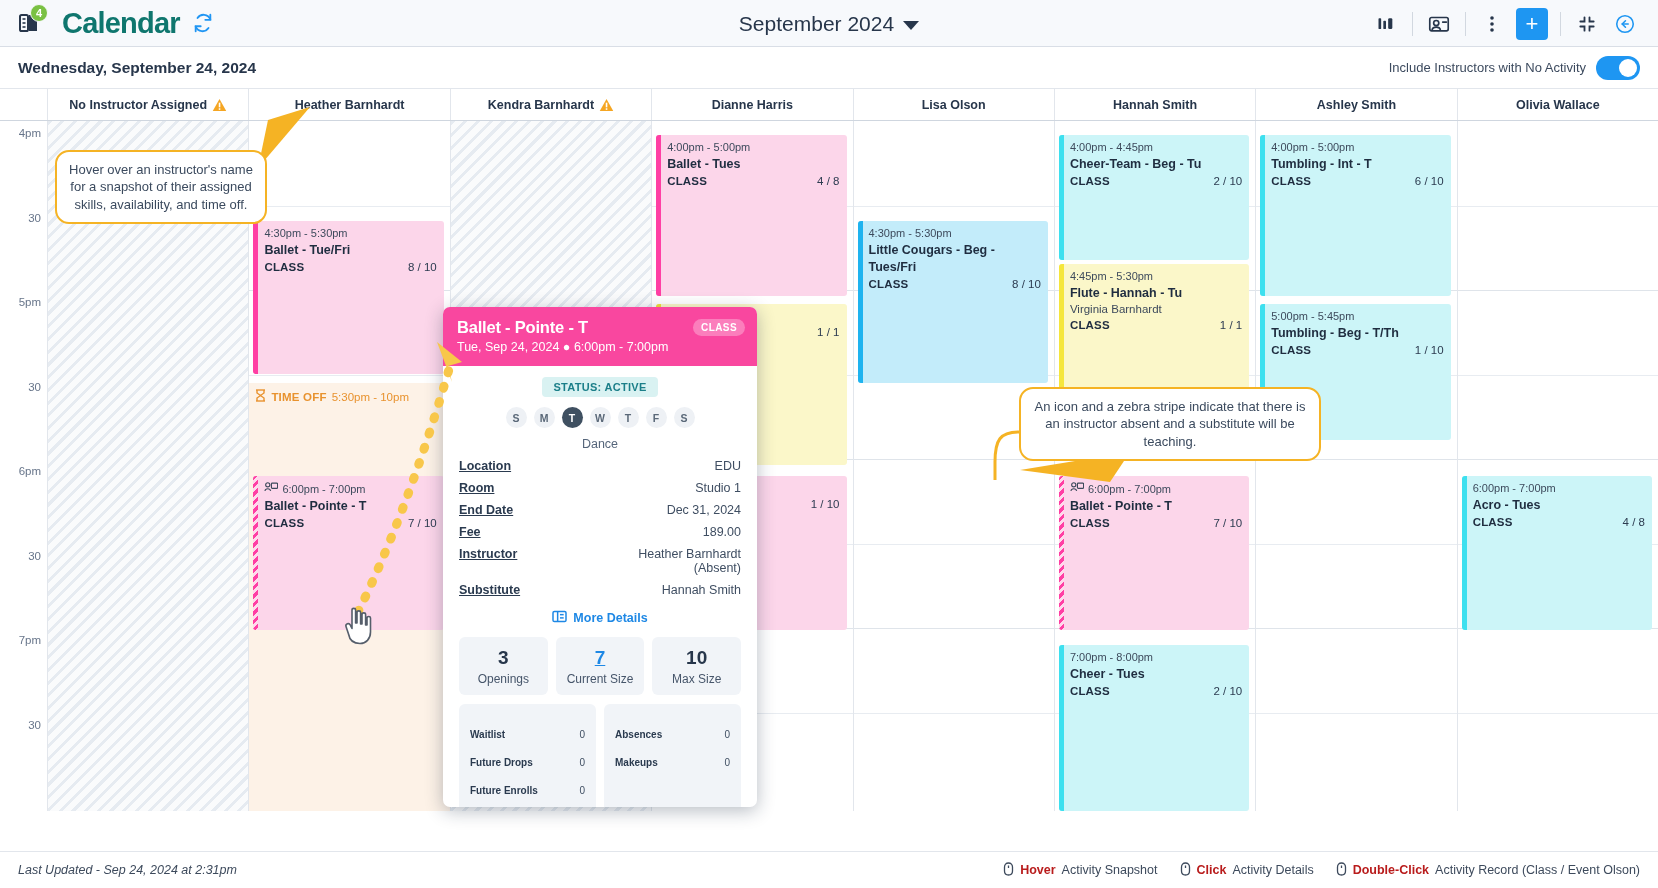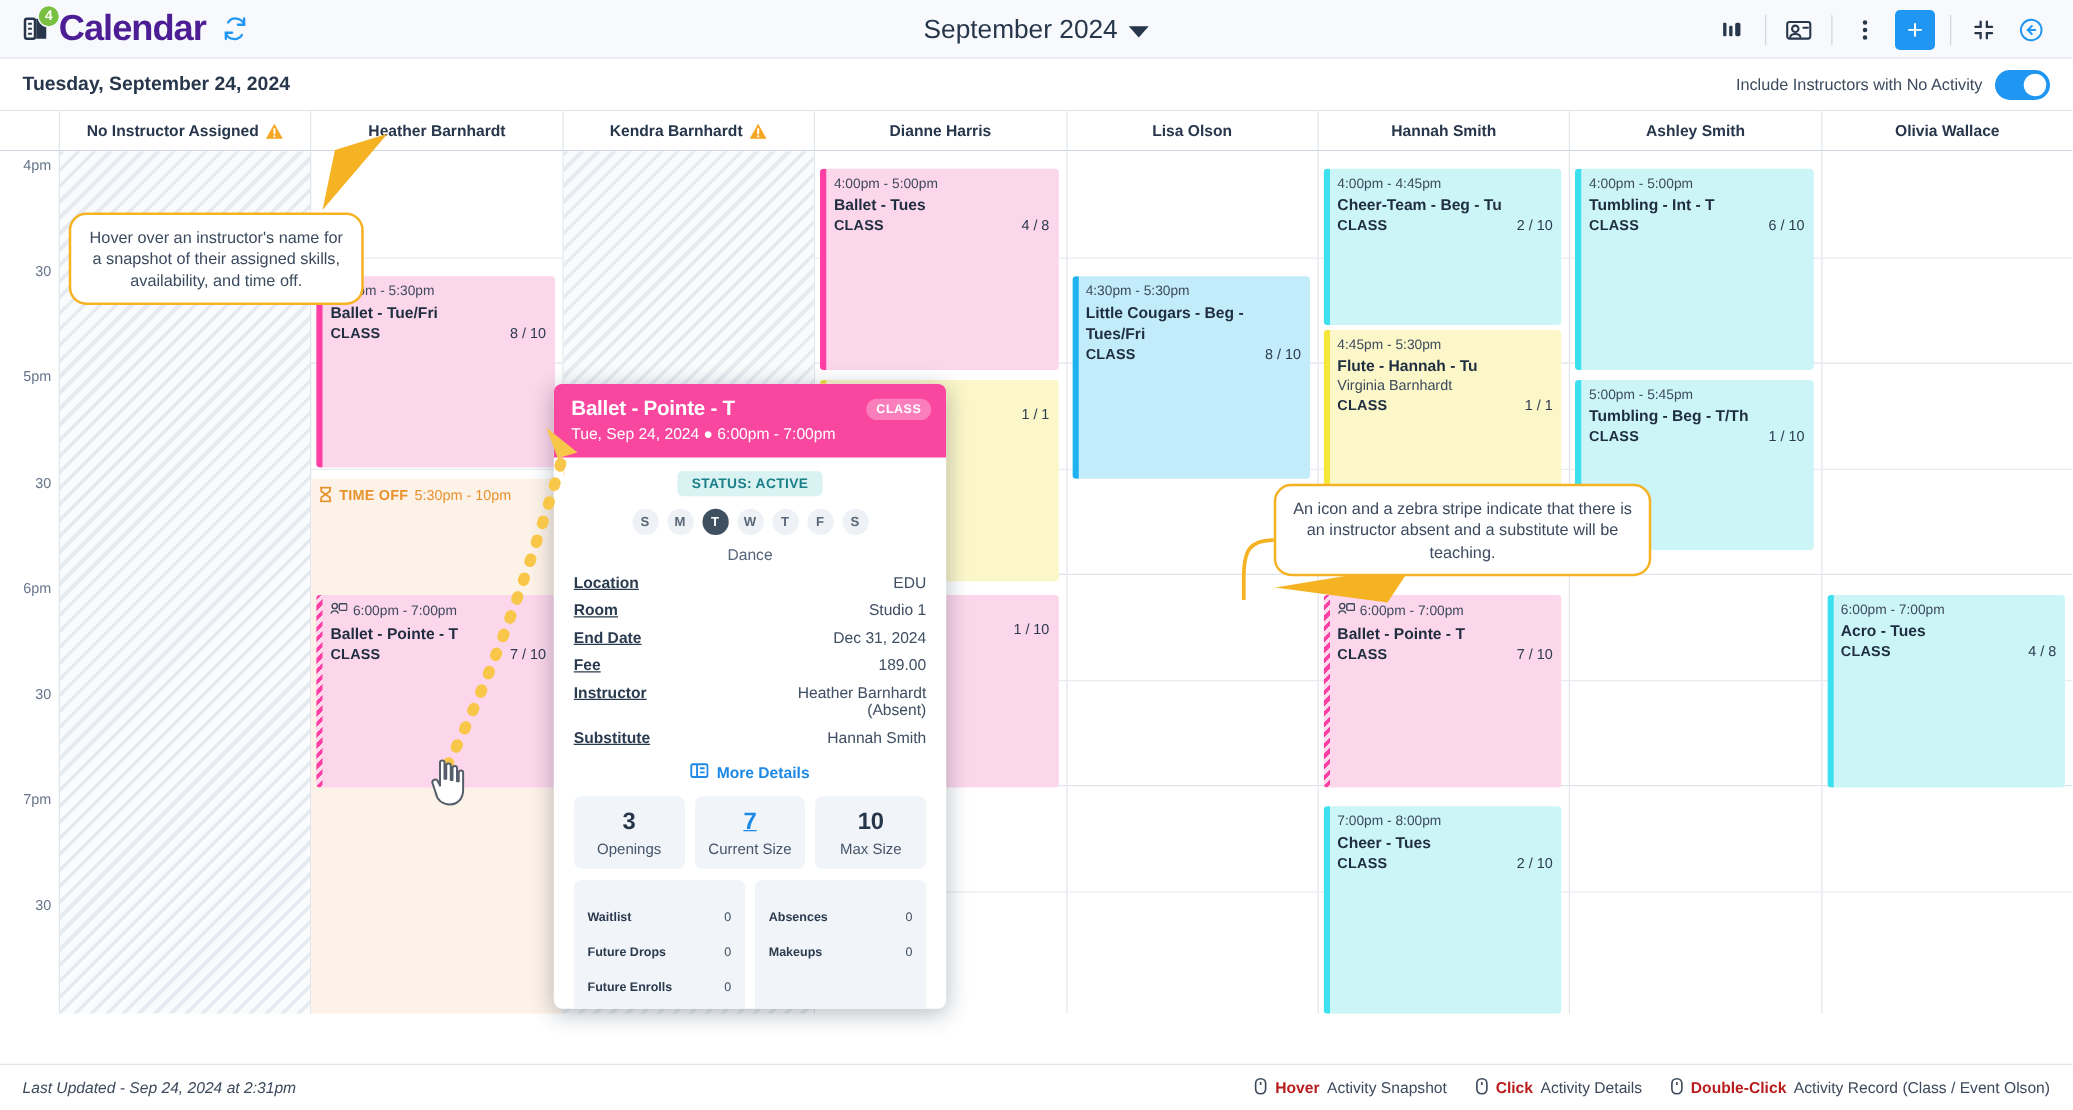--- a/index.html
+++ b/index.html
@@ -20,22 +20,22 @@
   .brand-glyph { position:relative; width:26px; height:26px; }
   .brand-glyph svg { display:block; }
   .badge-count {
     position:absolute; left:13px; top:-6px;
     width:18px; height:18px; border-radius:50%;
     background:#7ac143; color:#fff; font-size:11px; font-weight:bold;
     display:flex; align-items:center; justify-content:center;
     border:1.5px solid #f7f9fc;
   }
   .brand-title {
-    font-size:29px; font-weight:bold; color:#4c1d95;
-    letter-spacing:-0.8px; margin-left:4px;
+    font-size:29px; font-weight:bold; color:#0f766e;
+    letter-spacing:-0.8px; margin-left:19px;
   }
   .refresh-icon { margin-left:12px; color:#2196f3; display:flex; }
 
   .center-title {
     position:absolute; left:0; right:0; top:0; height:47px;
     display:flex; align-items:center; justify-content:center;
     pointer-events:none;
   }
   .center-title-inner { display:flex; align-items:center; gap:9px; pointer-events:auto; }
   .month-label { font-size:21px; color:#27364b; }
@@ -188,21 +188,21 @@
   .mini .line .k { font-weight:bold; color:#2a3a4f; }
   .mini .line .v { color:#3f4e62; }
   .asof { text-align:center; font-size:11.5px; font-style:italic; color:#55657a; margin-top:11px; }
 
   
   .callout {
     position:absolute; background:#fff; border:2.5px solid #f5b324;
     border-radius:14px; padding:9px 12px; z-index:45;
     font-size:13px; color:#3b4a5e; text-align:center; line-height:1.33;
   }
-  .c1 { left:55px; top:170px; width:236px;text-align:center; }
+  .c1 { left:55px; top:150px; width:212px;text-align:center; }
   .c2 { left:1019px; top:387px; width:302px; }
   svg.overlay { position:absolute; left:0; top:0; width:1658px; height:888px; pointer-events:none; z-index:44; }
   .cursor-hand { position:absolute; left:342px; top:606px; z-index:46; }
 
   
   .footer {
     position:absolute; left:0; bottom:0; width:1658px; height:37px;
     background:#fff; border-top:1px solid #e2e6ec;
     display:flex; align-items:center; padding:0 18px; font-size:12.5px; color:#3d4a5c;
   }
@@ -289,21 +289,21 @@
         <svg width="22" height="22" viewBox="0 0 24 24" fill="none" stroke="#1e96f2" stroke-width="1.7" stroke-linecap="round">
           <circle cx="12" cy="12" r="9"></circle>
           <polyline points="12.5,8.5 9,12 12.5,15.5"></polyline>
             <line x1="9" y1="12" x2="15.5" y2="12"></line>
         </svg>
       </div>
     </div>
   </div>
 
   <div class="daterow">
-    <div class="date-title">Tuesday, September 24, 2024</div>
+    <div class="date-title">Wednesday, September 24, 2024</div>
     <div class="incl-wrap">
       <div class="incl-label">Include Instructors with No Activity</div>
       <div class="toggle"></div>
     </div>
   </div>
 
   <div class="grid-head">
     <div class="gh-time"></div>
     <div id="col-heads" style="display:contents"><div class="gh-col">
           <span>No Instructor Assigned</span>

